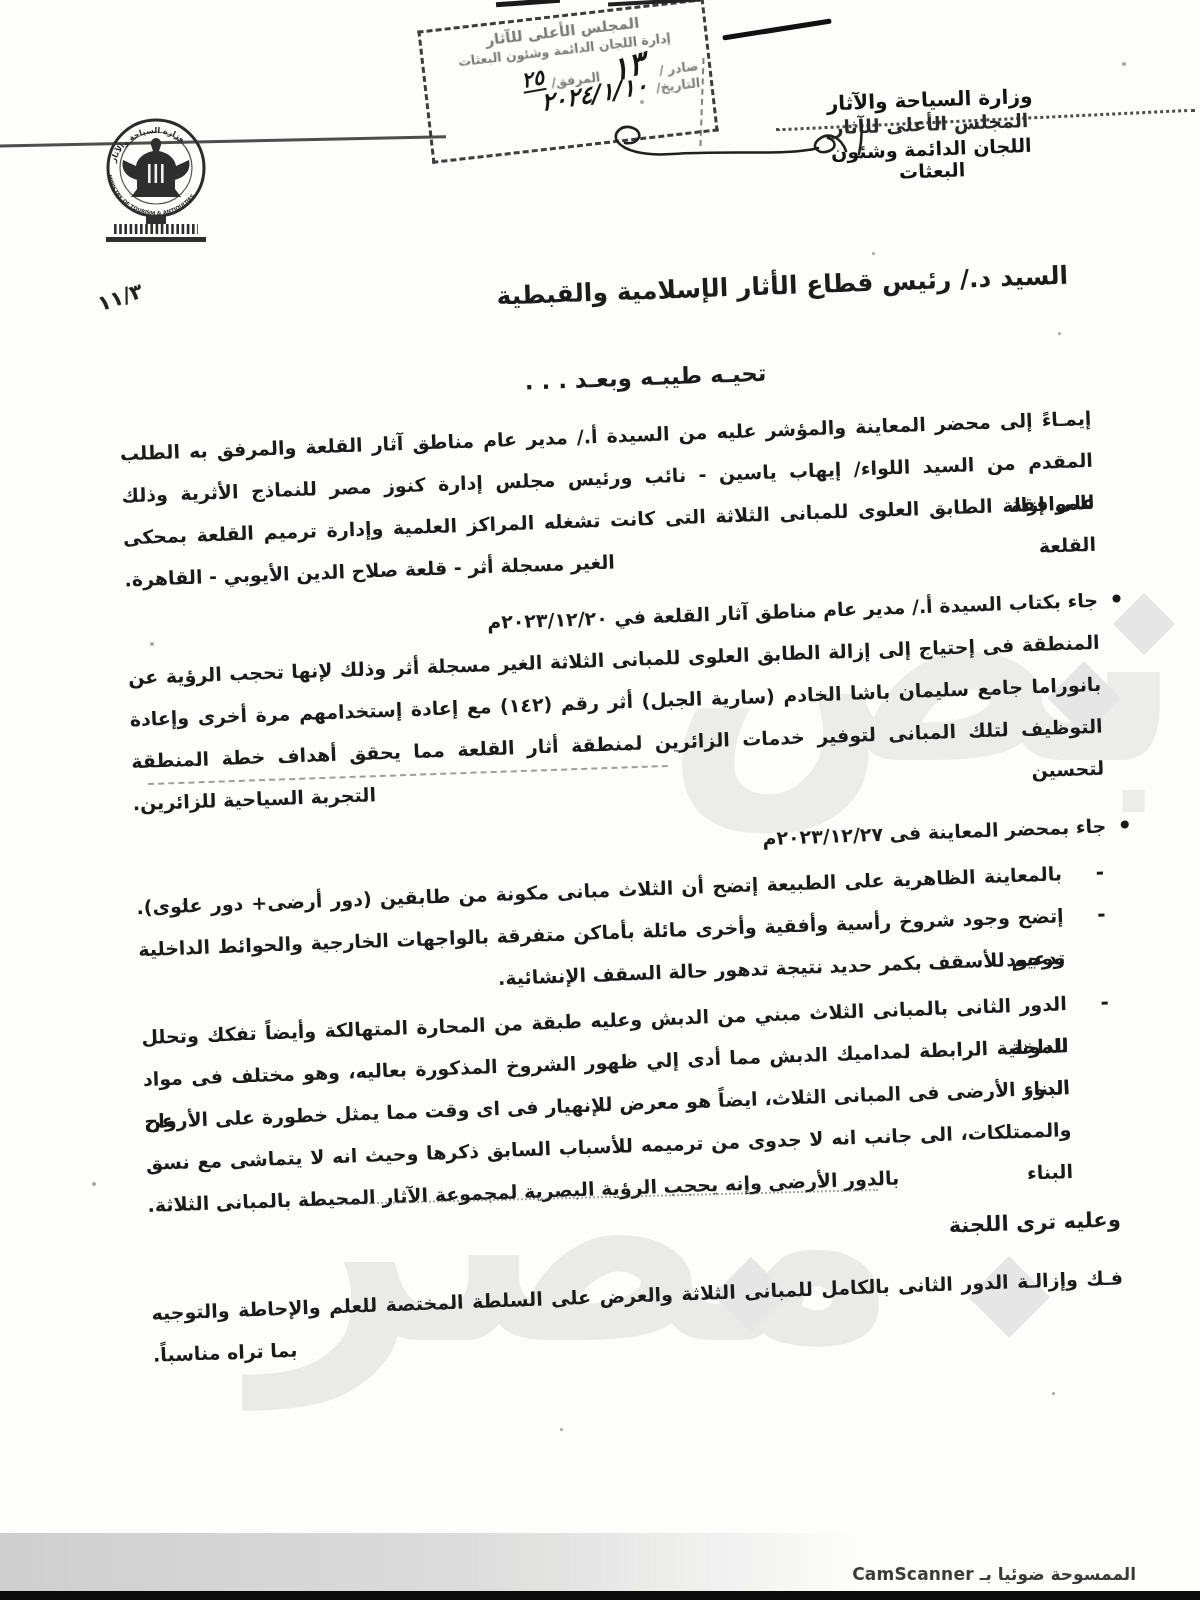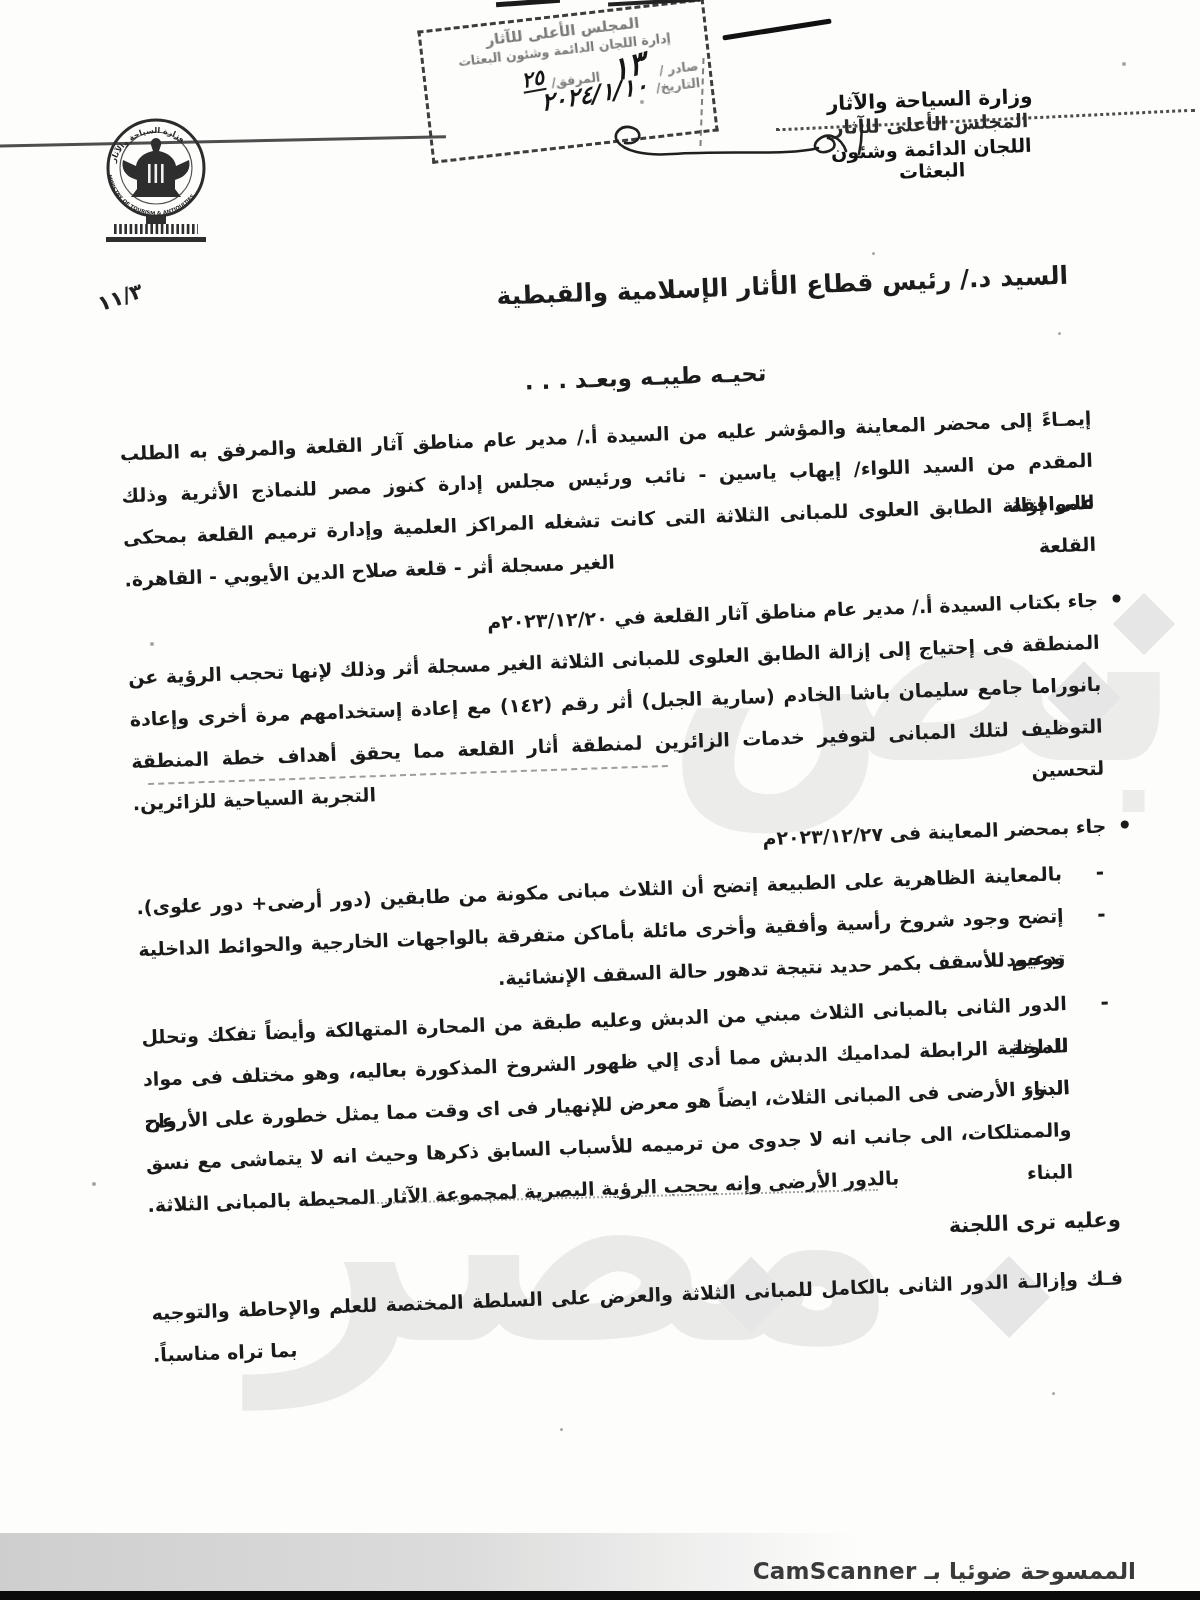--- a/index.html
+++ b/index.html
@@ -61,21 +61,21 @@
   .a-topdash2{left:608px; top:0; width:92px; height:4px; background:#222; transform:rotate(-3deg);}
   .a-leftline{left:-6px; top:140px; width:452px; height:2.5px; background:#2f2f2f; transform:rotate(-1.2deg); opacity:.85;}
   .a-vmark{left:699px; top:58px; width:2px; height:88px; border-right:2px dashed #4a4a4a; opacity:.7; transform:rotate(2deg);}
   .a-dots1{left:148px; top:774px; width:520px; border-top:2px dashed #4f4f4f; opacity:.55; transform:rotate(-2deg);}
   .a-dots2{left:338px; top:1196px; width:540px; border-top:2px dotted #4f4f4f; opacity:.5; transform:rotate(-1.5deg);}
   .speck{position:absolute; z-index:2; background:#4c4c4c; border-radius:50%; opacity:.5;}
   
   .graybar{position:absolute; z-index:7; left:0; bottom:9px; width:858px; height:58px;
     background:linear-gradient(90deg,#c6c6c6 0%,#d6d6d6 55%,rgba(214,214,214,0) 100%); opacity:.85;}
   .blackbar{position:absolute; z-index:8; left:0; bottom:0; width:100%; height:9px; background:#0b0b0b;}
-  .foot{position:absolute; z-index:9; right:64px; bottom:16px; direction:rtl; font-size:23px; font-weight:600; color:#3a3a3a; letter-spacing:.2px;}
+  .foot{position:absolute; z-index:9; right:64px; bottom:16px; direction:rtl; font-size:17px; font-weight:600; color:#3a3a3a; letter-spacing:.2px;}
 </style>
 </head>
 <body>
 
 <div class="page">
 
   <svg class="wm" width="1200" height="1600" viewBox="0 0 1200 1600">
     <g fill="#d8d8d8" opacity="0.62" font-family="DejaVu Sans, sans-serif" font-weight="bold">
       <text x="1185" y="760" font-size="300" text-anchor="end" opacity="0.75">بص</text>
       <text x="900" y="1340" font-size="290" text-anchor="end" opacity="0.8">مصر</text>

